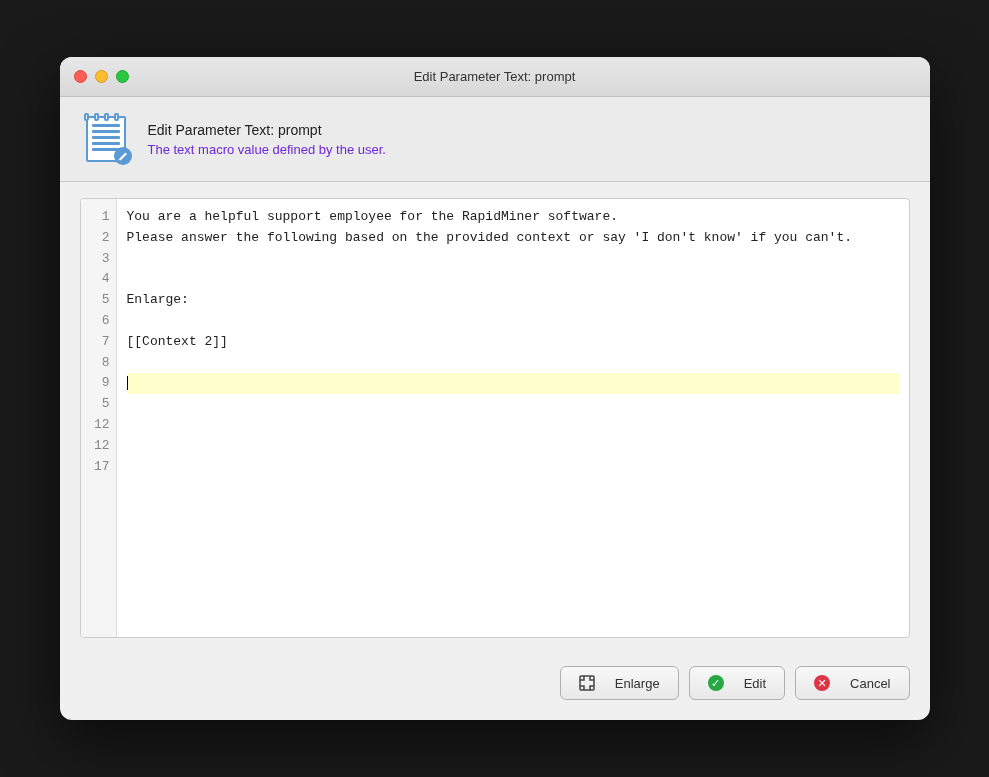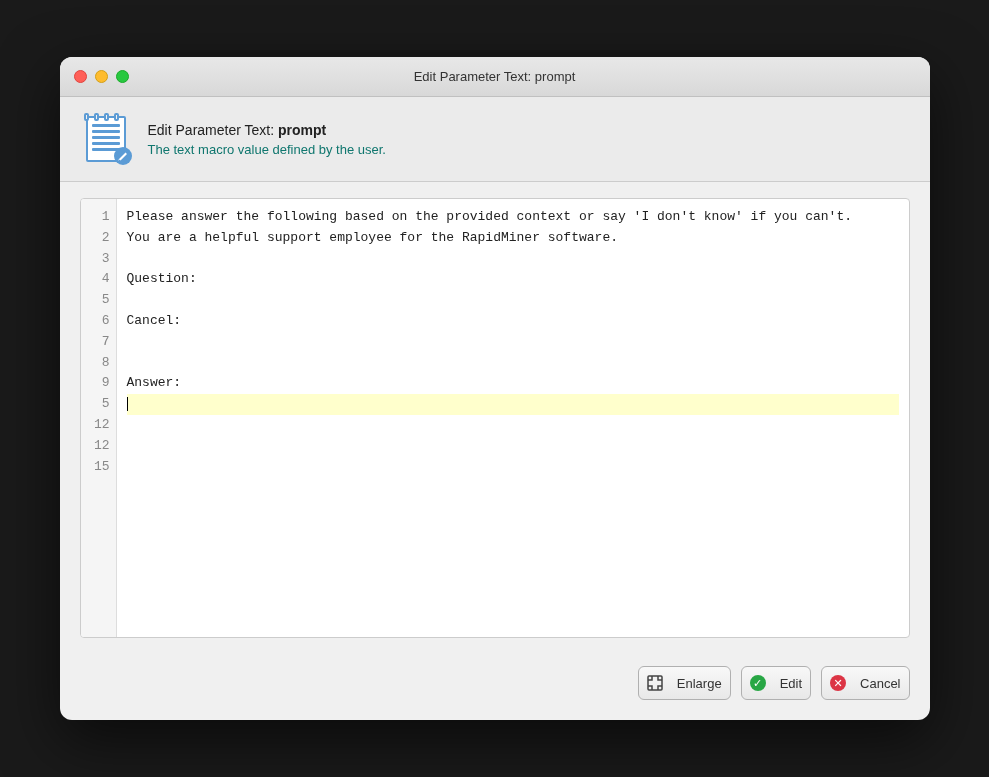--- a/index.html
+++ b/index.html
@@ -82,26 +82,26 @@
     }
 
     .header-text h2 {
       font-size: 14px;
       color: #222;
       font-weight: 400;
       margin-bottom: 4px;
     }
 
     .header-text h2 strong {
-      font-weight: 700;
+      font-weight: 400;
     }
 
     .header-text p {
       font-size: 13px;
-      color: #0f766e;
+      color: #6d28d9;
     }
 
     .editor-area {
       background: #fff;
       margin: 16px 20px;
       border: 1px solid #ccc;
       border-radius: 4px;
       overflow: hidden;
       height: 440px;
     }
@@ -163,22 +163,22 @@
       display: flex;
       justify-content: flex-end;
       align-items: center;
       padding: 12px 20px 20px 20px;
       gap: 10px;
     }
 
     .btn {
       display: flex;
       align-items: center;
-      gap: 14px;
-      padding: 8px 8px;
+      gap: 20px;
+      padding: 8px 18px;
       border-radius: 6px;
       font-size: 13px;
       cursor: pointer;
       border: 1px solid;
       font-family: -apple-system, BlinkMacSystemFont, 'Helvetica Neue', sans-serif;
       background: linear-gradient(180deg, #f8f8f8 0%, #e8e8e8 100%);
       color: #333;
       border-color: #b0b0b0;
     }
 
@@ -337,32 +337,31 @@
           <div>3</div>
           <div>4</div>
           <div>5</div>
           <div>6</div>
           <div>7</div>
           <div>8</div>
           <div>9</div>
           <div>5</div>
           <div>12</div>
           <div>12</div>
-          <div>15</div>
+          <div>17</div>
         </div>
       <div class="code-content" id="code-content-container">
+          <div class="code-line">You are a helpful support employee for the RapidMiner software.</div>
           <div class="code-line">Please answer the following based on the provided context or say 'I don't know' if you can't.</div>
-          <div class="code-line">You are a helpful support employee for the RapidMiner software.</div>
-          <div class="code-line">&nbsp;</div>
-          <div class="code-line">Question:</div>
-          <div class="code-line">&nbsp;</div>
-          <div class="code-line">Cancel:</div>
           <div class="code-line">&nbsp;</div>
           <div class="code-line">&nbsp;</div>
-          <div class="code-line">Answer:</div>
+          <div class="code-line">Enlarge:</div>
+          <div class="code-line">&nbsp;</div>
+          <div class="code-line">[[Context 2]]</div>
+          <div class="code-line">&nbsp;</div>
           <div class="code-line cursor-line"><span class="cursor"></span></div>
         </div>
     </div>
   </div>
 
   <div class="footer">
     <button class="btn">
       <span class="btn-icon">
         <svg class="enlarge-icon-svg" viewBox="0 0 16 16" fill="none" stroke="#444" stroke-width="1.5">
           <rect x="1" y="1" width="14" height="14" rx="1"></rect>

